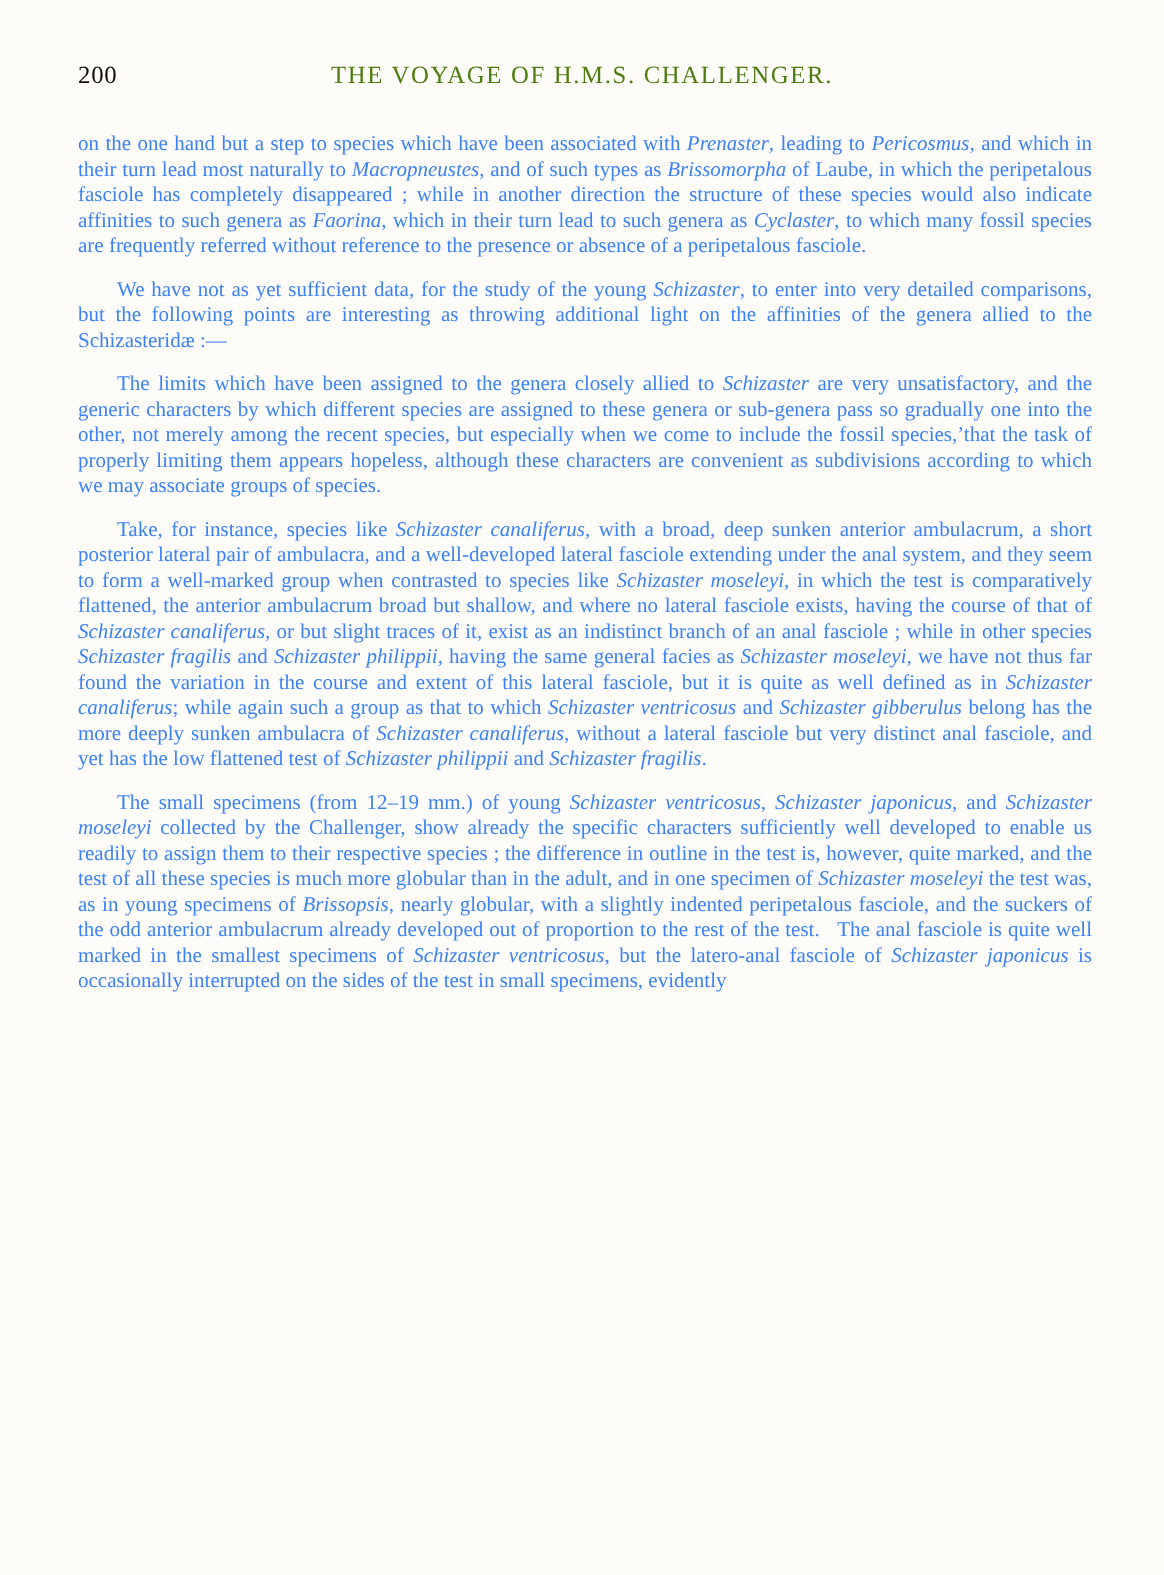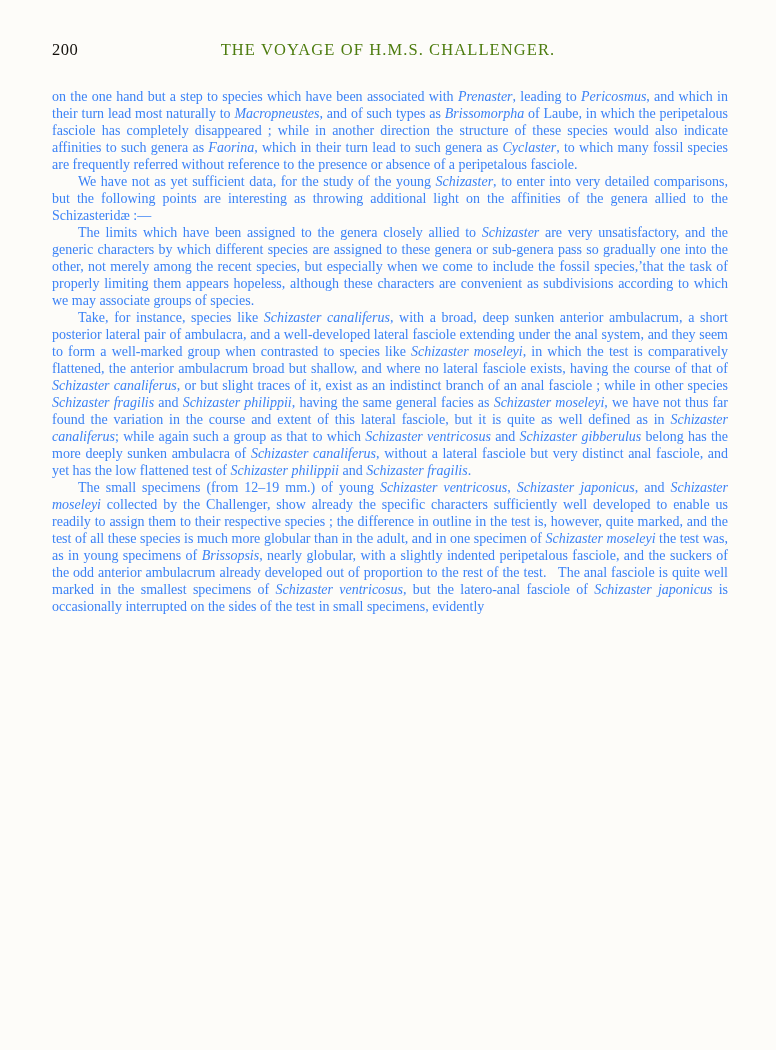--- a/index.html
+++ b/index.html
@@ -60,20 +60,21 @@
     text-justify: inter-word;
     font-size: 14px;
     line-height: 17px;
     color: #3b82f6;
     text-indent: 0;
     -webkit-hyphens: none;
     hyphens: none;
   }
   p.indent {
     text-indent: 26px;
+    margin-top: 12px;
   }
   i { font-style: italic; }
 </style>
 </head>
 <body>
 
 <div class="page">
 
   <div class="header">
     <div class="folio">200</div>

